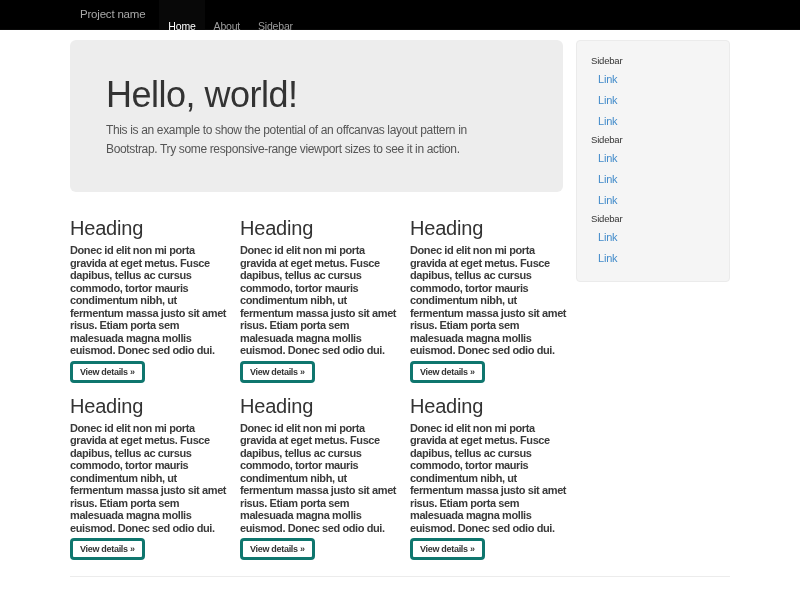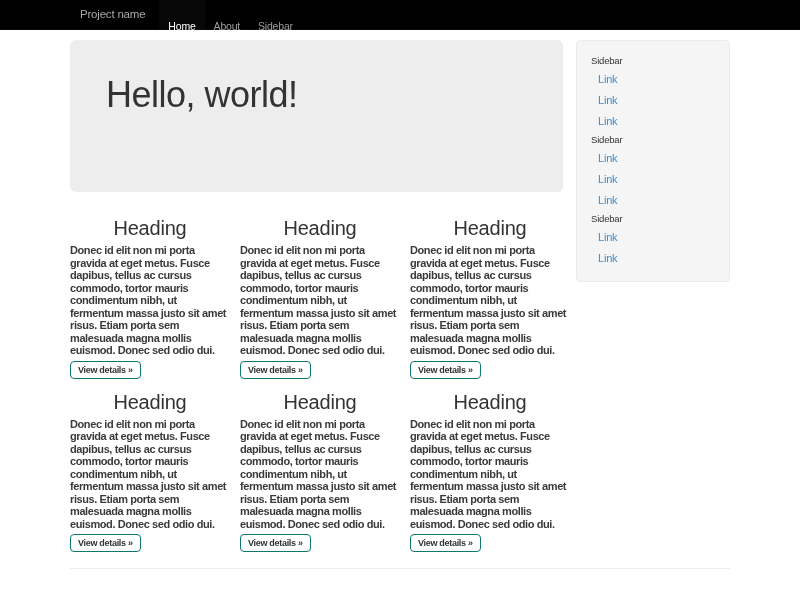--- a/index.html
+++ b/index.html
@@ -68,29 +68,29 @@
     padding-left: 21px; letter-spacing: -0.2px; cursor: pointer;
   }
 
   
   .cards-row { display: flex; justify-content: space-between; width: 500px; }
   .cards-row.first { margin-top: 24px; }
   .cards-row.second { margin-top: 11px; }
   .card { width: 160px; }
   .card-heading {
     margin: 0; font-size: 20px; font-weight: 500; color: #333;
-    line-height: 24px; letter-spacing: -0.2px; text-align: center;
+    line-height: 24px; letter-spacing: -0.2px;
   }
   .card-text {
     margin: 4px 0 0 0; font-size: 11px; line-height: 12.5px;
     letter-spacing: -0.4px; color: #3a3a3a; font-weight: bold;
   }
   .btn-default {
     display: inline-block; margin-top: 4px;
-    background: #ffffff; border: 1px solid #0f766e; border-radius: 4px;
+    background: #ffffff; border: 3px solid #0f766e; border-radius: 4px;
     padding: 3px 7px; font-size: 9px; font-weight: bold;
     letter-spacing: -0.3px; color: #333; cursor: pointer; white-space: nowrap;
   }
 
   
   .footer-rule { border: 0; border-top: 1px solid #ececec; margin: 16px 0 0 0; }
   .copyright { font-size: 10px; color: #777; margin-top: 9px; padding-left: 10px; }
 </style>
 </head>
 <body>
@@ -107,20 +107,24 @@
 </nav>
 
 <div class="container">
 
   <div class="main-row">
 
     <div class="content-col">
 
       <div class="jumbotron">
         <h1 class="jumbo-title">Hello, world!</h1>
+        <div class="jumbo-p">
+          <div class="jumbo-line">This is an example to show the potential of an offcanvas layout pattern in</div>
+          <div class="jumbo-line">Bootstrap. Try some responsive-range viewport sizes to see it in action.</div>
+        </div>
       </div>
 
       <div class="cards-row first">
         <div class="card">
           <h2 class="card-heading">Heading</h2>
           <p class="card-text">Donec id elit non mi porta gravida at eget metus. Fusce dapibus, tellus ac cursus commodo, tortor mauris condimentum nibh, ut fermentum massa justo sit amet risus. Etiam porta sem malesuada magna mollis euismod. Donec sed odio dui.</p>
           <span class="btn-default">View details »</span>
         </div>
         <div class="card">
           <h2 class="card-heading">Heading</h2>

